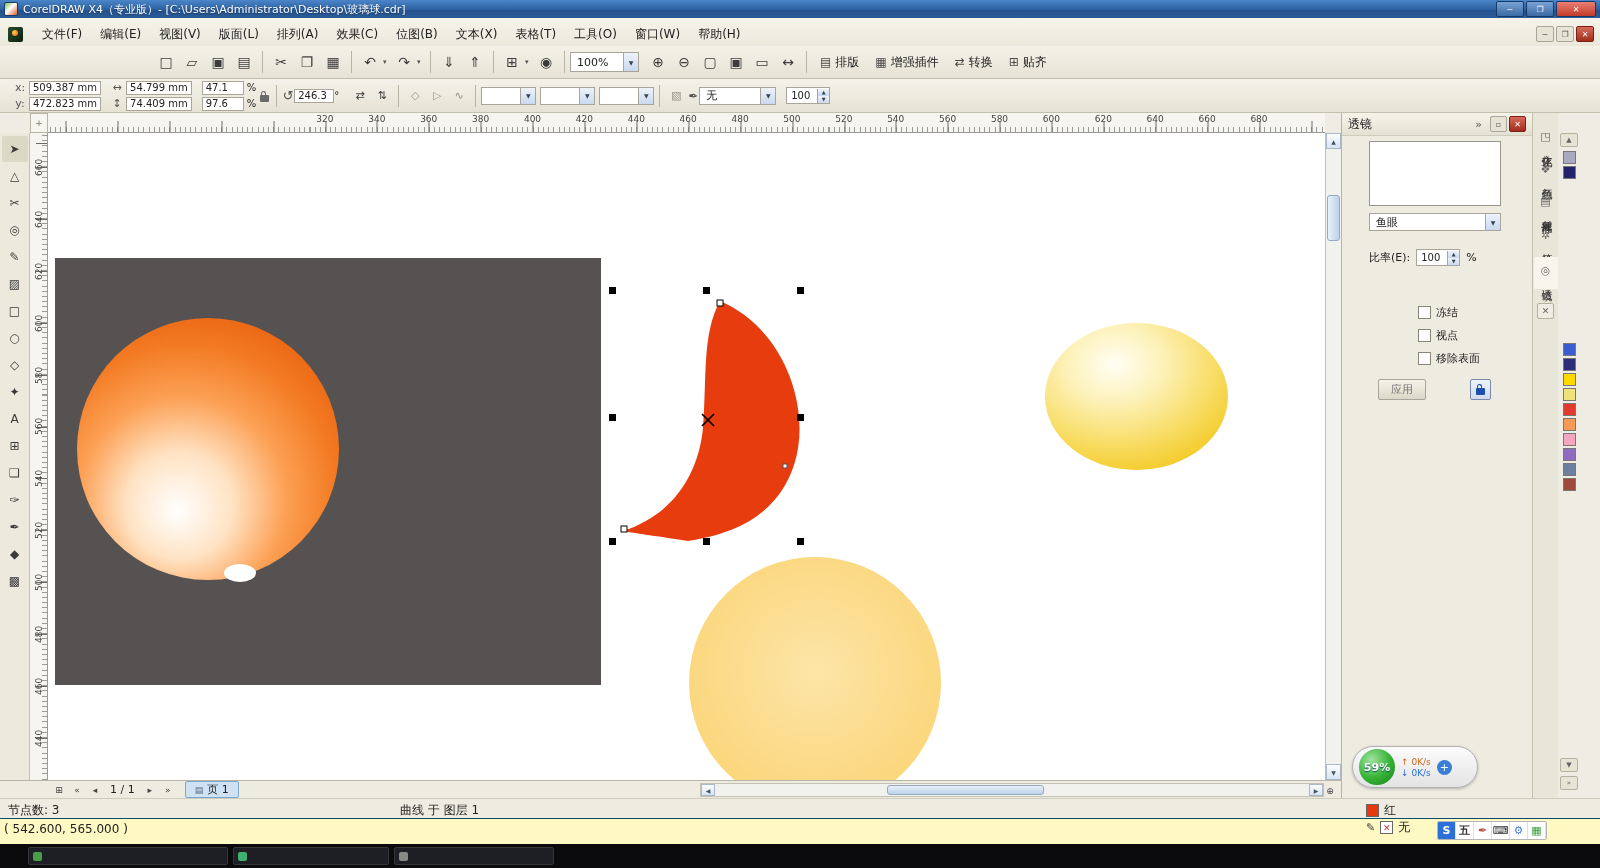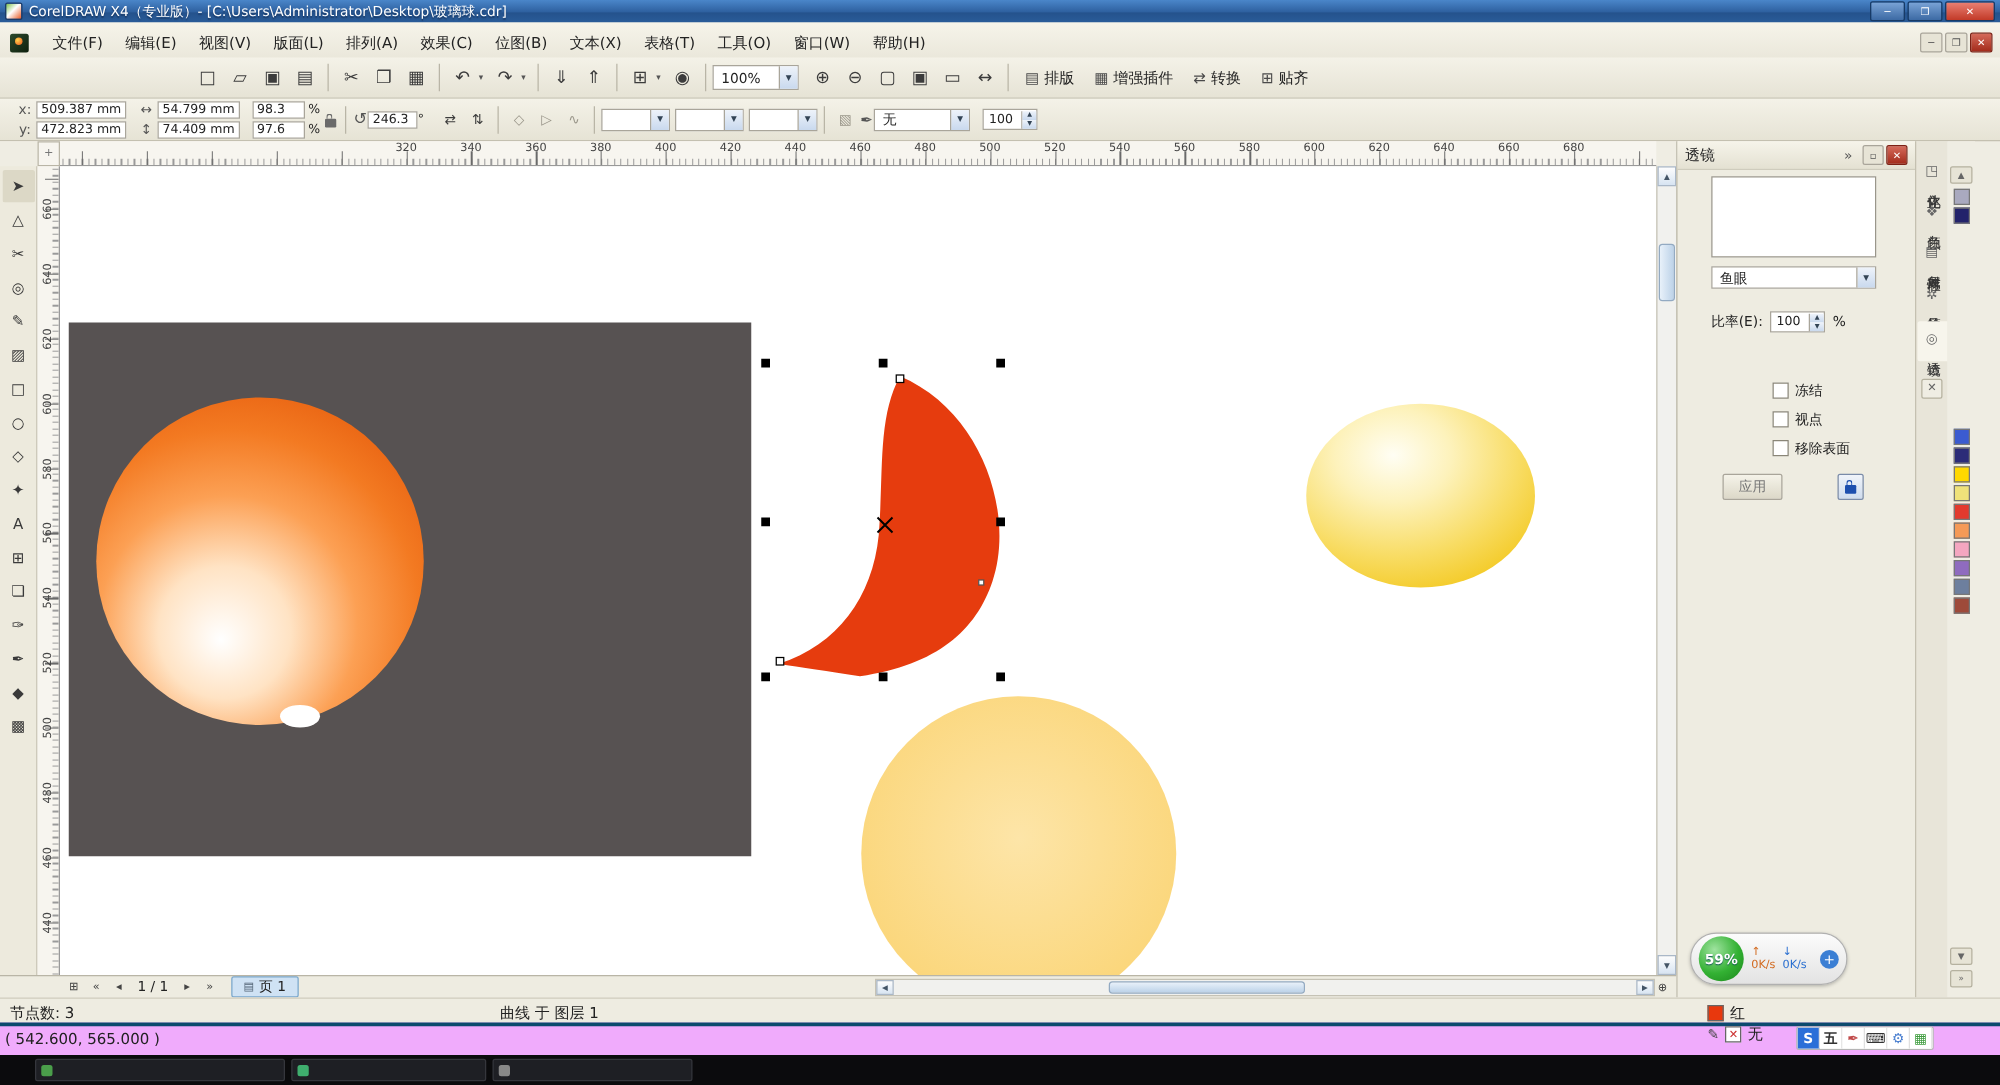--- a/index.html
+++ b/index.html
@@ -151,38 +151,38 @@
     background:#cfe2f4;border:1px solid #7aa7cc;border-radius:2px;}
   .page-tab .tab-ic{font-size:9px;color:#567;}
   .hscroll{position:absolute;left:700px;top:2px;width:624px;height:14px;background:#f1f1ee;border:1px solid #c5c2b5;box-sizing:border-box;}
   .hs-btn{position:absolute;top:0;width:14px;height:12px;background:linear-gradient(180deg,#fdfdfd,#d7e4f2);
     border:1px solid #aab8c8;box-sizing:border-box;font-size:6px;color:#456;display:flex;align-items:center;justify-content:center;}
   .hs-thumb{position:absolute;left:186px;top:1px;width:157px;height:10px;border-radius:3px;
     background:linear-gradient(180deg,#e8f1fa,#bcd2e8);border:1px solid #93aac2;box-sizing:border-box;}
   .pg-zoom{position:absolute;right:2px;top:1px;}
   
   .status1{position:absolute;left:0;top:798px;width:1600px;height:20px;background:#eeece1;border-top:1px solid #cfccbd;}
-  .status2{position:absolute;left:0;top:818px;width:1600px;height:26px;background:#f0abfc;border-top:3px solid #0c4a6e;}
+  .status2{position:absolute;left:0;top:818px;width:1600px;height:26px;background:#fef9c3;border-top:1px solid #0c4a6e;}
   .st{position:absolute;top:3px;font-size:12px;white-space:nowrap;}
   
   .fo-ind{position:absolute;left:1366px;top:802px;font-size:12px;}
   .fo-row{display:flex;align-items:center;gap:5px;height:17px;}
   .fo-swatch{width:13px;height:13px;border:1px solid #666;box-sizing:border-box;display:flex;align-items:center;justify-content:center;font-size:9px;color:#c33;background:#fff;}
   .fo-pen{font-size:11px;color:#444;}
   
   .sogou{position:absolute;left:1437px;top:821px;display:flex;border:1px solid #b5b5b5;border-radius:2px;overflow:hidden;background:#fff;}
   .sg-item{width:17px;height:17px;display:flex;align-items:center;justify-content:center;font-size:11px;font-weight:bold;border-right:1px solid #e0e0e0;}
   
   .netw{position:absolute;left:1352px;top:746px;width:126px;height:42px;border-radius:21px;
     background:linear-gradient(180deg,#fcfcfc,#e3e3e3);border:1px solid #b0b0b0;box-shadow:0 1px 3px rgba(0,0,0,.25);
     display:flex;align-items:center;padding:0 6px;box-sizing:border-box;gap:6px;}
   .net-ball{width:36px;height:36px;border-radius:50%;flex:none;
     background:radial-gradient(circle at 35% 30%,#9fe39f,#33b133 55%,#1a841a);
     display:flex;align-items:center;justify-content:center;color:#fff;font-size:11px;font-weight:bold;text-shadow:0 1px 1px #155;}
-  .net-lines{display:flex;flex-direction:row;gap:1px;font-size:9px;color:#333;}
+  .net-lines{display:flex;flex-direction:column;gap:1px;font-size:9px;color:#333;}
   .net-lines .up{color:#d2691e;} .net-lines .dn{color:#2a6fd0;}
   .net-plus{width:15px;height:15px;border-radius:50%;background:#3b7fd4;color:#fff;font-size:11px;line-height:15px;text-align:center;flex:none;}
   
   .taskbar{position:absolute;left:0;top:844px;width:1600px;height:24px;background:#0b0b0d;}
   .tk-item{position:absolute;top:3px;height:18px;background:#1e1f24;border:1px solid #35363c;border-radius:2px;display:flex;align-items:center;padding-left:4px;box-sizing:border-box;}
   .tk-dot{width:9px;height:9px;border-radius:2px;}
 </style>
 </head>
 <body>
 
@@ -321,21 +321,21 @@
         <span class="mini-input">54.799 mm</span>
         </span>
       <span class="prow">
           <span class="pic">↕</span>
         <span class="mini-input">74.409 mm</span>
         </span>
     </span>
     <span class="pgap"></span>
     <span class="stack">
       <span class="prow">
-          <span class="mini-input" style="min-width:34px">98.3</span>
+          <span class="mini-input" style="min-width:34px">47.1</span>
         <span>%</span>
         </span>
       <span class="prow">
           <span class="mini-input" style="min-width:34px">97.6</span>
         <span>%</span>
         </span>
     </span>
     <span class="lockicon"></span>
     <i class="sep"></i>
     <span class="pic" style="font-size:13px">↺</span>

